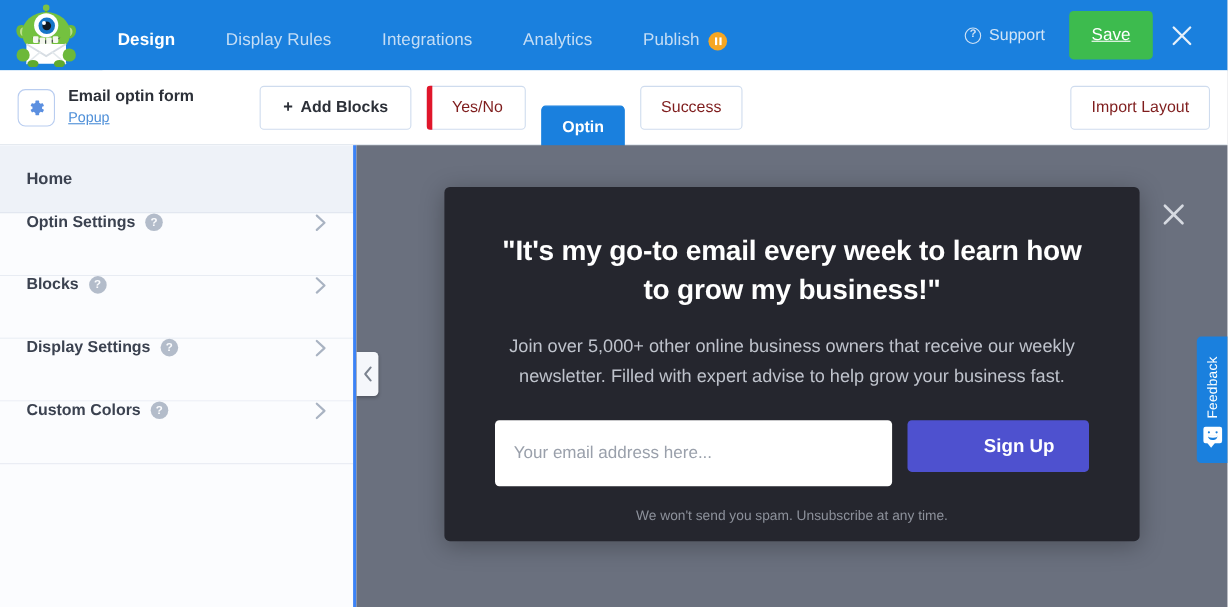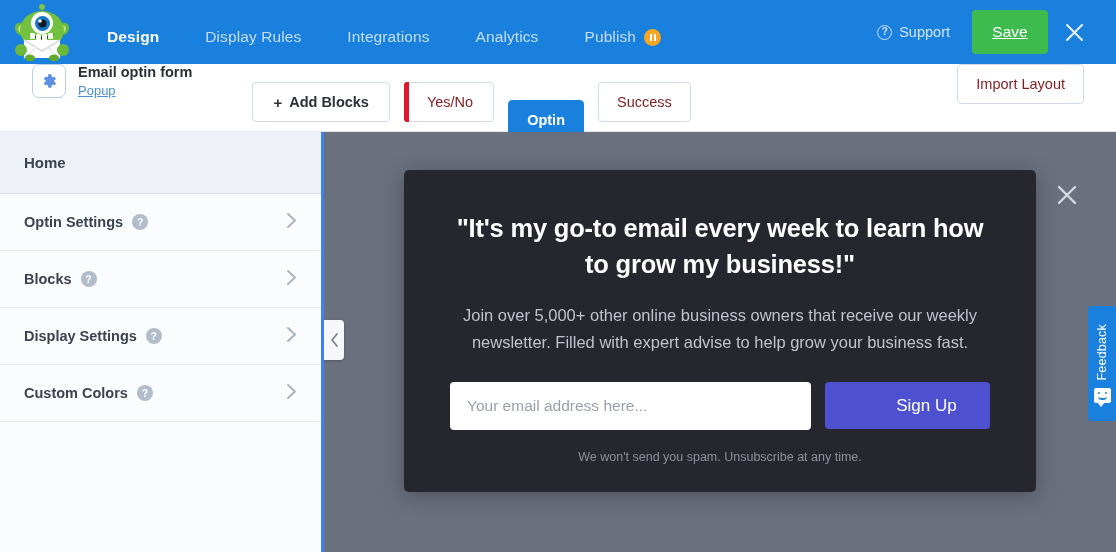--- a/index.html
+++ b/index.html
@@ -76,21 +76,21 @@
   .close-x {
     width: 52px; height: 64px; display: flex;
     align-items: center; justify-content: center; cursor: pointer;
   }
   .close-x svg { display: block; }
 
   
   .toolbar {
     position: absolute; left: 0; top: 64px; width: 1116px; height: 68px;
     background: #ffffff; border-bottom: 1px solid #e3e8ef;
-    display: flex; align-items: flex-start; padding: 0 32px;
+    display: flex; align-items: center; padding: 0 16px;
   }
   .gear-box {
     width: 34px; height: 34px; border: 1.5px solid #b9cdf0;
     border-radius: 7px; display: flex; align-items: center; justify-content: center;
     flex: 0 0 auto; cursor: pointer;
   }
   .title-block { margin-left: 12px; }
   .title-main { font-size: 14.5px; font-weight: bold; color: #2c3038; line-height: 17px; }
   .title-sub { font-size: 13px; color: #4e8fd8; line-height: 17px; margin-top: 1px; text-decoration: underline; }
 
@@ -117,21 +117,21 @@
     position: absolute; left: 0; top: 132px; width: 324px; height: 420px;
     background: #fbfcfe; border-right: 3px solid #3b82f6; overflow: hidden;
   }
   .side-home {
     height: 62px; background: #eef2f8; border-bottom: 1px solid #dde3ed;
     display: flex; align-items: center; padding: 0 24px;
     font-size: 15px; font-weight: bold; color: #3b4250;
   }
   .side-item {
     height: 57px; border-bottom: 1px solid #e8ecf3;
-    display: flex; align-items: center; padding: 0 24px;
+    display: flex; padding: 0 24px;
     cursor: pointer; background: #fbfcfe;
   }
   .side-label { font-size: 14.5px; font-weight: bold; color: #3b4250; }
   .help-dot {
     width: 16px; height: 16px; border-radius: 50%; background: #b3bcca;
     color: #fbfcfe; font-size: 10.5px; font-weight: bold;
     display: inline-flex; align-items: center; justify-content: center;
     margin-left: 9px; flex: 0 0 auto;
   }
   .chev { margin-left: auto; color: #a9b3c2; }
@@ -169,28 +169,28 @@
     text-align: center; line-height: 36px; letter-spacing: -.2px;
   }
   .popup-sub {
     color: #bfc3cc; font-size: 16.5px; text-align: center;
     line-height: 27px; margin-top: 20px; padding: 0 10px;
   }
   .popup-form {
     display: flex; align-items: stretch; gap: 14px; margin-top: 26px;
   }
   .email-input {
-    flex: 1 1 auto; height: 48px; border-radius: 4px; border: none;
+    flex: 1 1 auto; height: 60px; border-radius: 4px; border: none;
     background: #ffffff; font-size: 15.5px; color: #3b4250;
     padding: 0 17px; font-family: inherit; outline: none;
   }
   .email-input::placeholder { color: #9aa0ab; }
   .signup-btn {
     width: 165px; height: 47px; border: none; border-radius: 4px;
-    background: #4e51cf; color: #fff; font-size: 17px; font-weight: normal;
+    background: #4e51cf; color: #fff; font-size: 17px; font-weight: bold;
     cursor: pointer; font-family: inherit; padding-left: 38px;
   }
   .popup-foot {
     color: #8d919b; font-size: 12.5px; text-align: center; margin-top: 20px;
   }
 
   .om-badge {
     position: absolute; left: 11px; bottom: 11px;
     height: 30px; background: #4f535c; border-radius: 4px;
     display: flex; align-items: center; justify-content: center;

